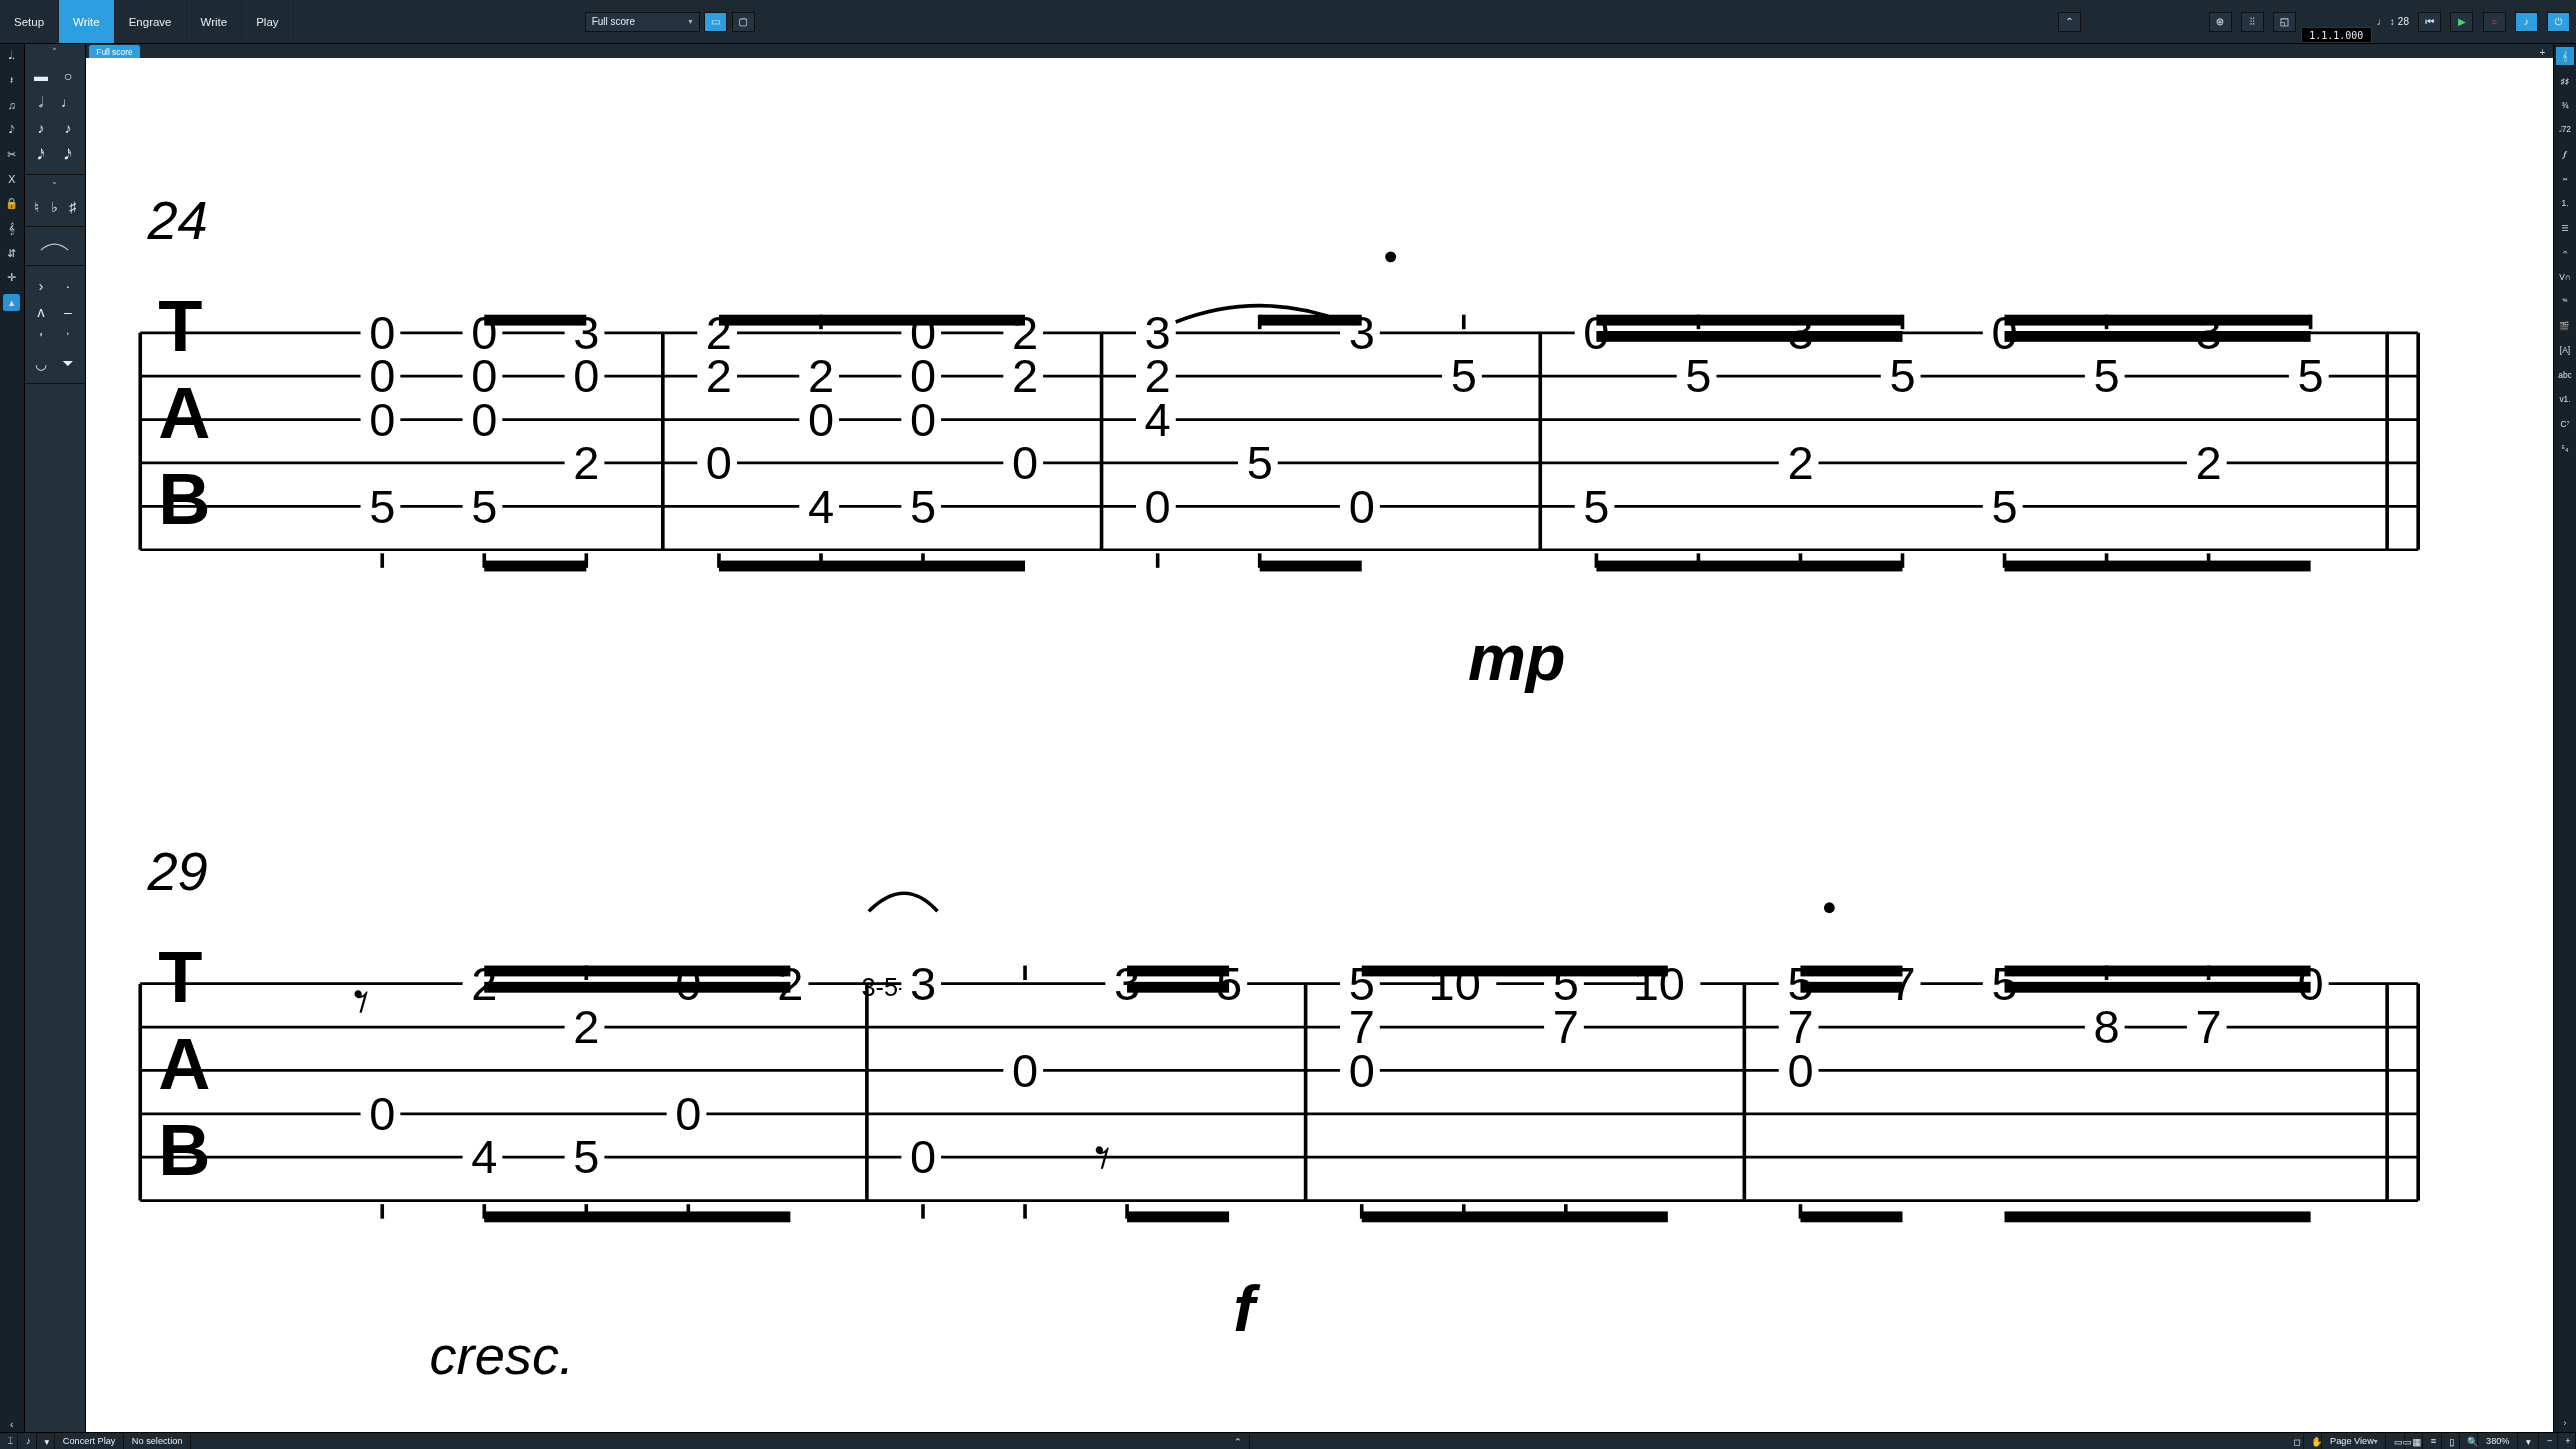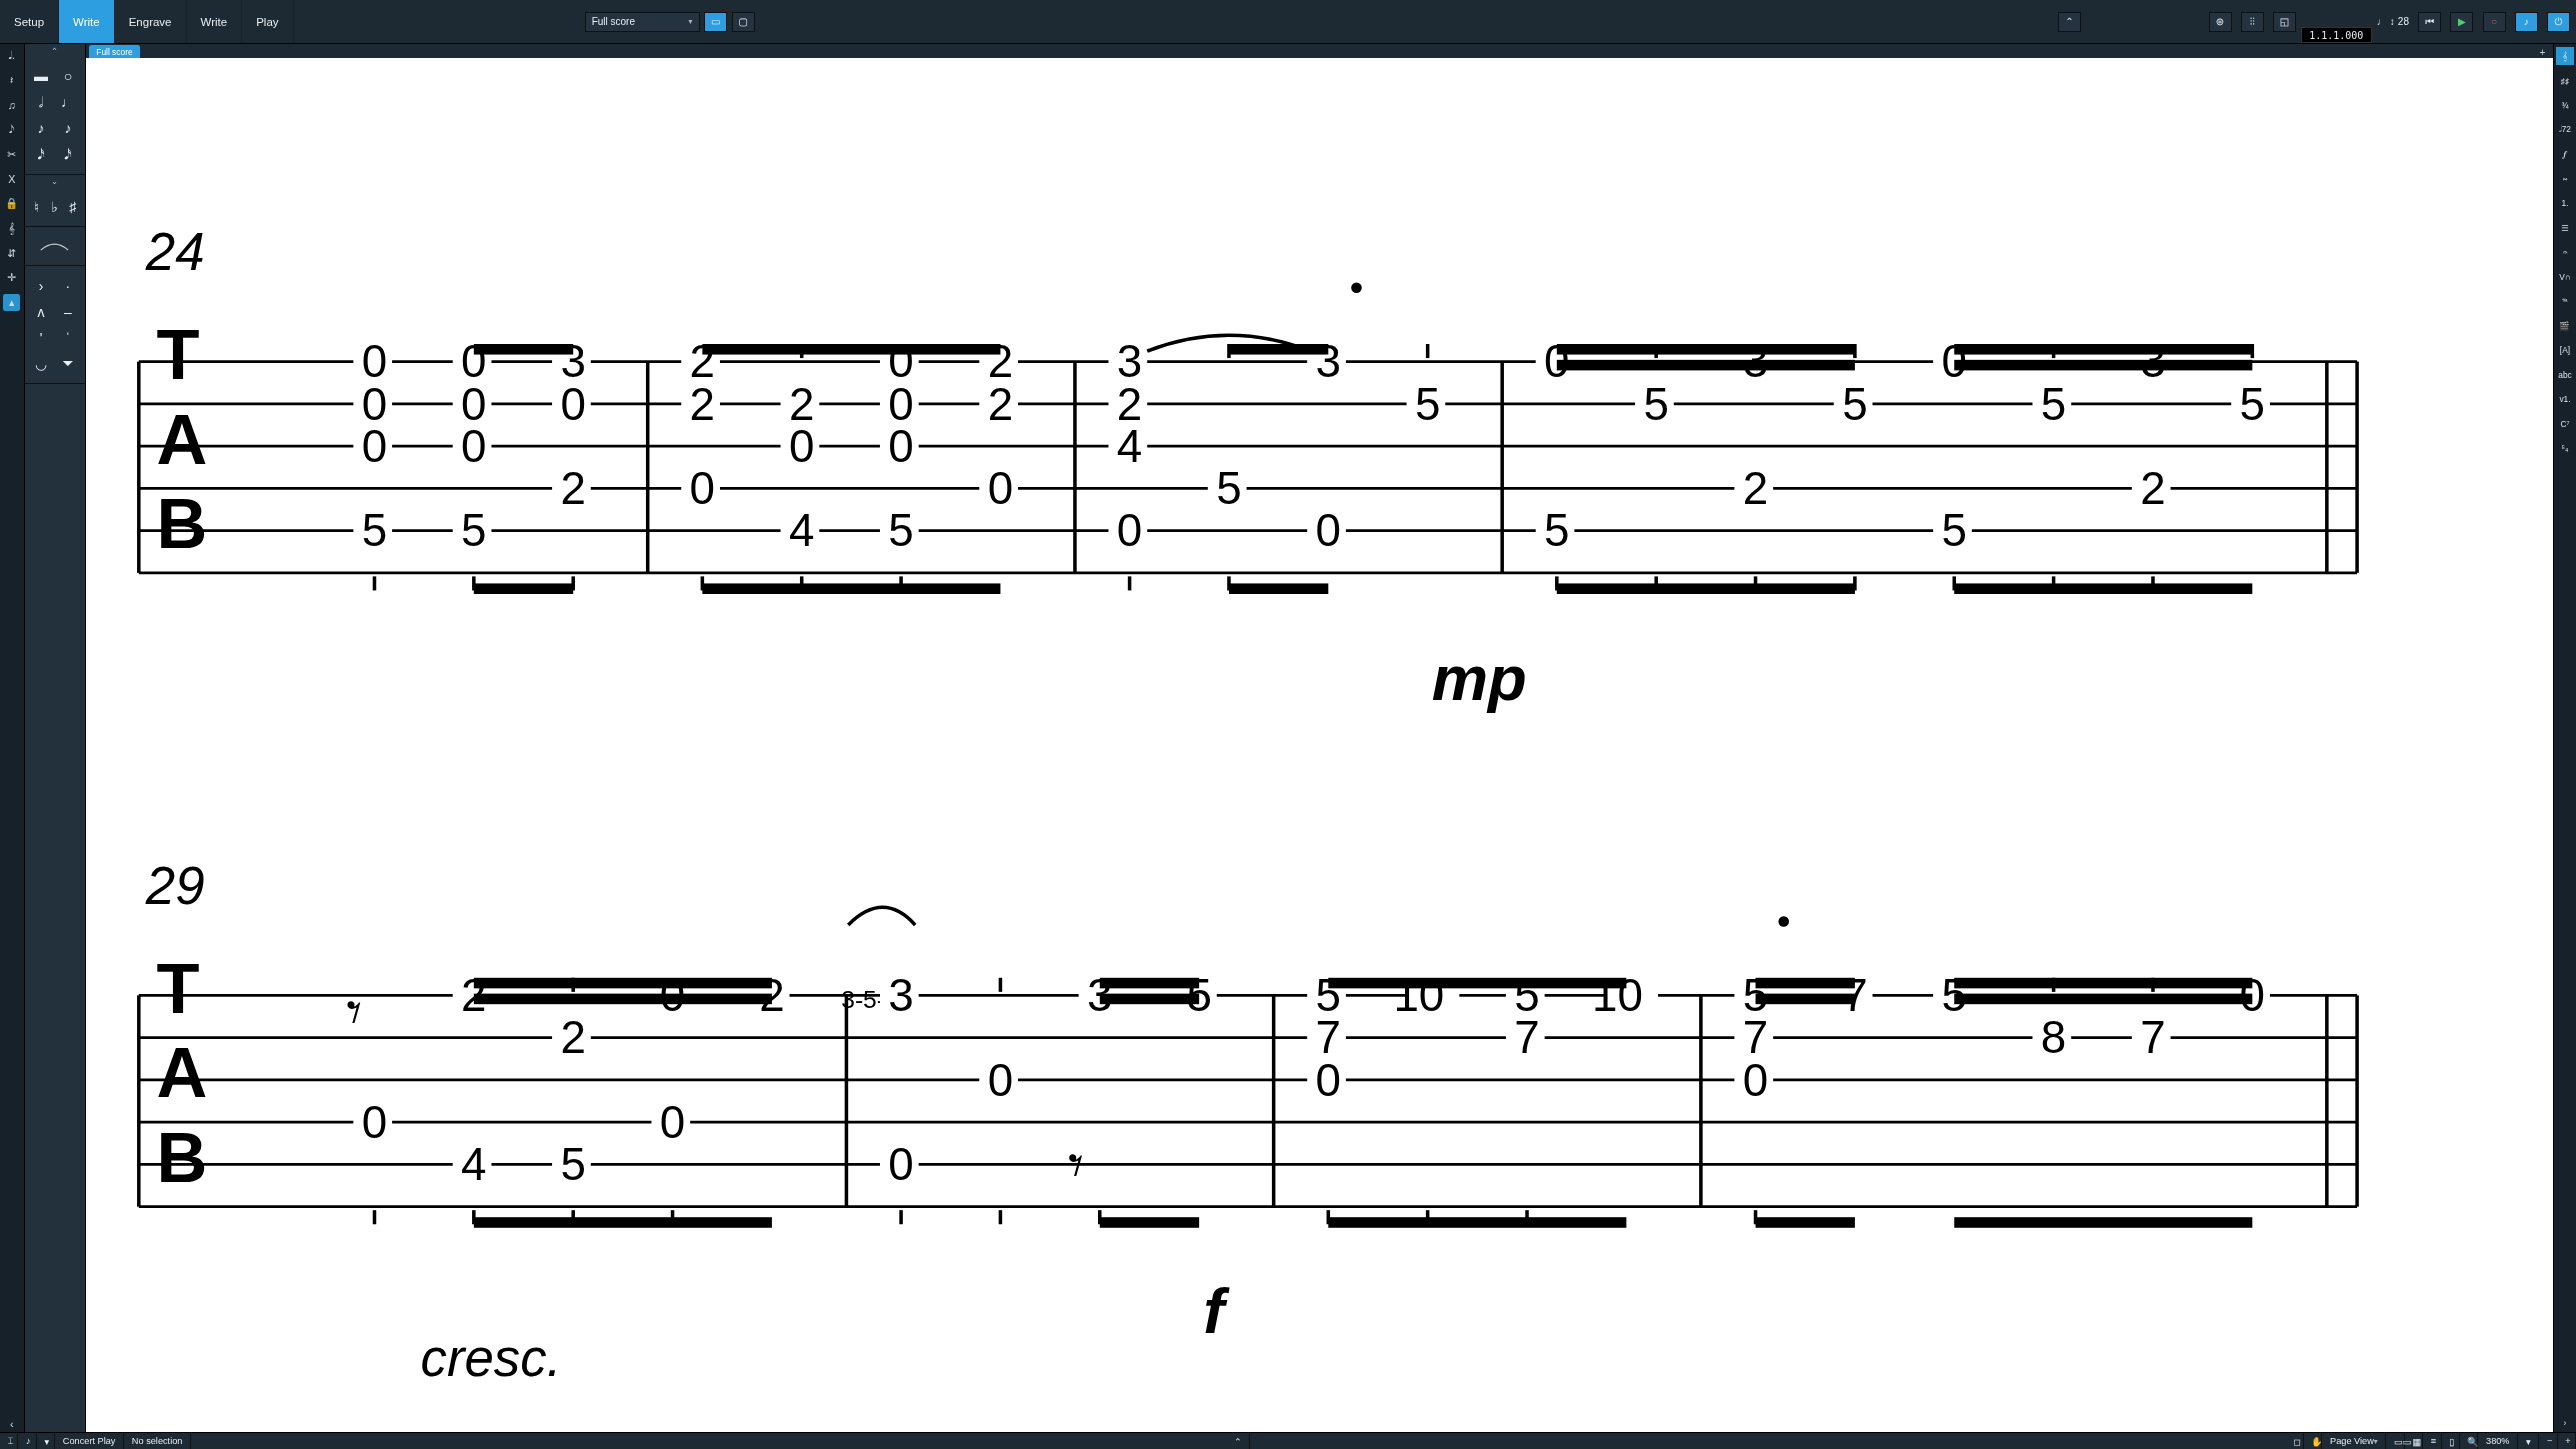--- a/index.html
+++ b/index.html
@@ -34,21 +34,21 @@
   .npblock{width:100%;border-bottom:0.8px solid #111;padding:4.6px 3.1px;}
   .nprow{display:flex;justify-content:space-around;margin:3.1px 0;}
   .npitem{width:21.5px;height:23px;display:flex;align-items:center;justify-content:center;font-size:14px;}
   .npitem svg{display:block;}
   .arrowsm{font-size:8.4px;opacity:.7;text-align:center;padding:1.5px;}
 
   .canvaswrap{flex:1;display:flex;flex-direction:column;background:#fff;position:relative;min-width:0;}
   .tabbar{height:14px;background:var(--bg);display:flex;align-items:flex-end;}
   .doctab{background:var(--accent);color:#fff;font-size:8.4px;padding:1.5px 7.7px;border-radius:2.3px 2.3px 0 0;margin-left:3.1px;}
   .addtab{margin-left:auto;margin-right:4.6px;color:#ccc;font-size:10px;padding:0 3.1px;}
-  .score{flex:1;overflow:hidden;position:relative;margin-top:36px;}
+  .score{flex:1;overflow:hidden;position:relative;}
   .score svg{display:block;}
 
   .rightcol{width:23px;background:var(--panel);display:flex;flex-direction:column;align-items:center;padding-top:3.1px;gap:6.1px;border-left:0.8px solid #000;}
   .rightcol .rico{width:18.4px;height:18.4px;display:flex;align-items:center;justify-content:center;font-size:8.4px;opacity:.95;border:0.8px solid transparent;}
   .rightcol .rico.active{background:var(--accent);}
   .rightcol .spacer{flex:1;}
 
   
   .status{height:17px;background:var(--bg);display:flex;align-items:center;font-size:9.2px;border-top:0.8px solid #000;}
   .stcell{padding:0 7.7px;border-right:0.8px solid #111;height:100%;display:flex;align-items:center;}

